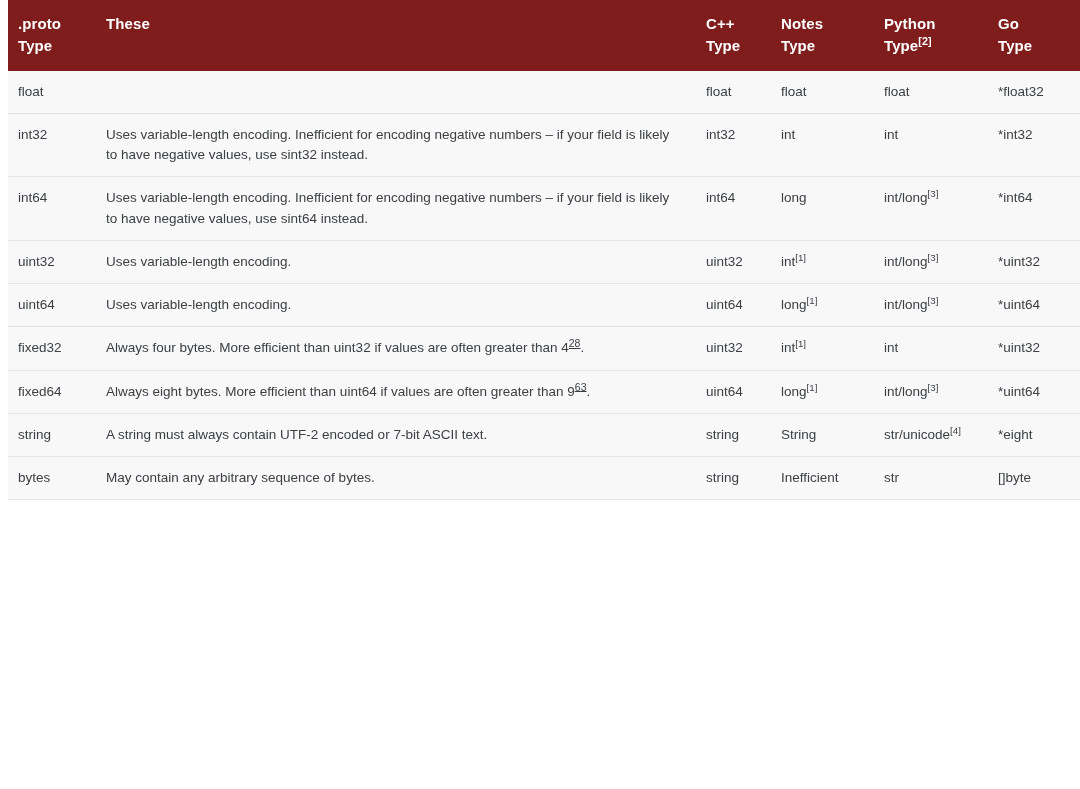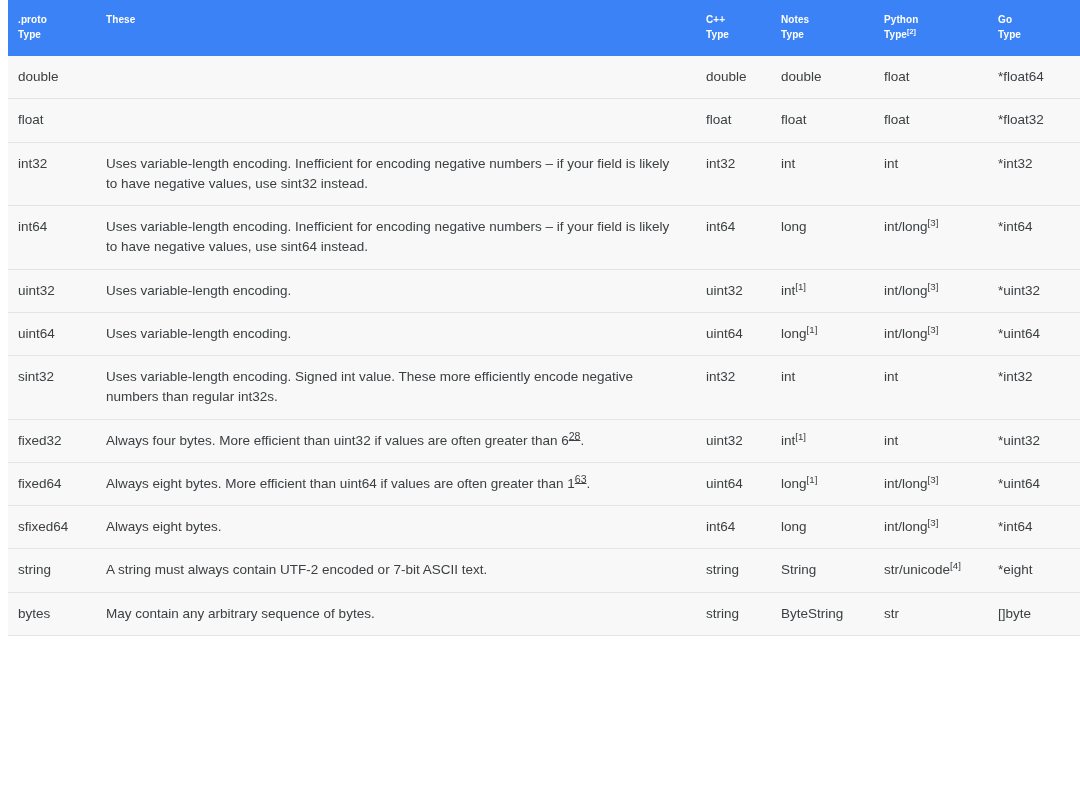--- a/index.html
+++ b/index.html
@@ -16,28 +16,28 @@
 
   #scalar-types-table {
     width: 1072px;
     margin: 0 0 0 8px;
     border-collapse: collapse;
     table-layout: fixed;
     font-size: 13.5px;
   }
 
   #scalar-types-table thead th {
-    background: #3b82f6;
+    background: #7f1d1d;
     color: #ffffff;
     font-weight: bold;
     text-align: left;
     vertical-align: top;
     padding: 13px 10px 14px 10px;
     line-height: 1.45;
-    font-size: 10px;
+    font-size: 15px;
     letter-spacing: 0.1px;
   }
   #scalar-types-table thead th .hdr-line { display: block; white-space: nowrap; }
 
   #scalar-types-table tbody td {
     background: #f8f8f8;
     color: #3c4043;
     border-top: 1px solid #e4e4e4;
     vertical-align: top;
     padding: 11px 10px 11px 10px;
@@ -104,28 +104,20 @@
         <span class="hdr-line"><span>Type</span><sup>[2]</sup></span>
       </th>
       <th>
         <span class="hdr-line">Go</span>
         <span class="hdr-line">Type</span>
       </th>
     </tr>
   </thead>
   <tbody id="table-body">
       <tr>
-        <td class="cell-proto">double</td>
-        <td class="cell-notes"></td>
-        <td class="cell-type">double</td>
-        <td class="cell-type"><span>double</span></td>
-        <td class="cell-type"><span>float</span></td>
-        <td class="cell-type">*float64</td>
-      </tr>
-      <tr>
         <td class="cell-proto">float</td>
         <td class="cell-notes"></td>
         <td class="cell-type">float</td>
         <td class="cell-type"><span>float</span></td>
         <td class="cell-type"><span>float</span></td>
         <td class="cell-type">*float32</td>
       </tr>
       <tr>
         <td class="cell-proto">int32</td>
         <td class="cell-notes">Uses variable-length encoding. Inefficient for encoding negative numbers – if your field is likely to have negative values, use sint32 instead.</td>
@@ -152,61 +144,45 @@
       </tr>
       <tr>
         <td class="cell-proto">uint64</td>
         <td class="cell-notes">Uses variable-length encoding.</td>
         <td class="cell-type">uint64</td>
         <td class="cell-type"><span>long</span><sup>[1]</sup></td>
         <td class="cell-type"><span>int/long</span><sup>[3]</sup></td>
         <td class="cell-type">*uint64</td>
       </tr>
       <tr>
-        <td class="cell-proto">sint32</td>
-        <td class="cell-notes">Uses variable-length encoding. Signed int value. These more efficiently encode negative numbers than regular int32s.</td>
-        <td class="cell-type">int32</td>
-        <td class="cell-type"><span>int</span></td>
-        <td class="cell-type"><span>int</span></td>
-        <td class="cell-type">*int32</td>
-      </tr>
-      <tr>
         <td class="cell-proto">fixed32</td>
-        <td class="cell-notes"><span>Always four bytes. More efficient than uint32 if values are often greater than 6</span><span class="exp">28</span><span>.</span></td>
+        <td class="cell-notes"><span>Always four bytes. More efficient than uint32 if values are often greater than 4</span><span class="exp">28</span><span>.</span></td>
         <td class="cell-type">uint32</td>
         <td class="cell-type"><span>int</span><sup>[1]</sup></td>
         <td class="cell-type"><span>int</span></td>
         <td class="cell-type">*uint32</td>
       </tr>
       <tr>
         <td class="cell-proto">fixed64</td>
-        <td class="cell-notes"><span>Always eight bytes. More efficient than uint64 if values are often greater than 1</span><span class="exp">63</span><span>.</span></td>
+        <td class="cell-notes"><span>Always eight bytes. More efficient than uint64 if values are often greater than 9</span><span class="exp">63</span><span>.</span></td>
         <td class="cell-type">uint64</td>
         <td class="cell-type"><span>long</span><sup>[1]</sup></td>
         <td class="cell-type"><span>int/long</span><sup>[3]</sup></td>
         <td class="cell-type">*uint64</td>
-      </tr>
-      <tr>
-        <td class="cell-proto">sfixed64</td>
-        <td class="cell-notes">Always eight bytes.</td>
-        <td class="cell-type">int64</td>
-        <td class="cell-type"><span>long</span></td>
-        <td class="cell-type"><span>int/long</span><sup>[3]</sup></td>
-        <td class="cell-type">*int64</td>
       </tr>
       <tr>
         <td class="cell-proto">string</td>
         <td class="cell-notes">A string must always contain UTF-2 encoded or 7-bit ASCII text.</td>
         <td class="cell-type">string</td>
         <td class="cell-type"><span>String</span></td>
         <td class="cell-type"><span>str/unicode</span><sup>[4]</sup></td>
         <td class="cell-type">*eight</td>
       </tr>
       <tr>
         <td class="cell-proto">bytes</td>
         <td class="cell-notes">May contain any arbitrary sequence of bytes.</td>
         <td class="cell-type">string</td>
-        <td class="cell-type"><span>ByteString</span></td>
+        <td class="cell-type"><span>Inefficient</span></td>
         <td class="cell-type"><span>str</span></td>
         <td class="cell-type">[]byte</td>
       </tr>
     </tbody>
 </table>
 
 </body></html>

